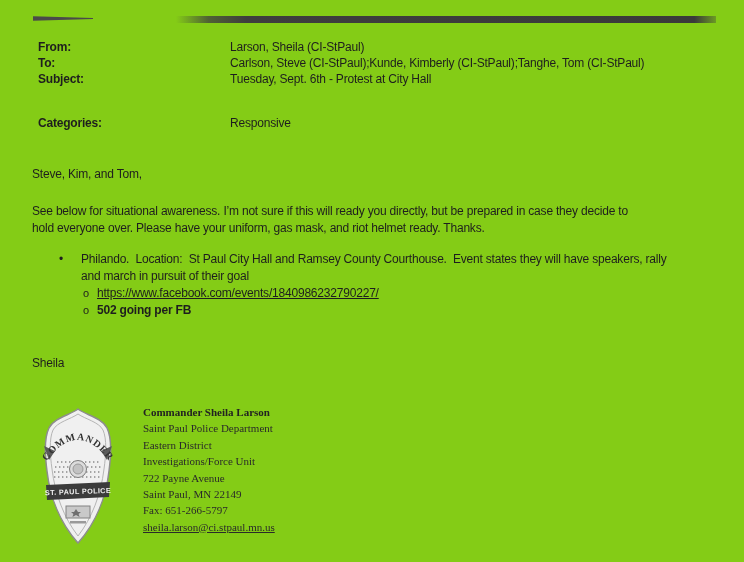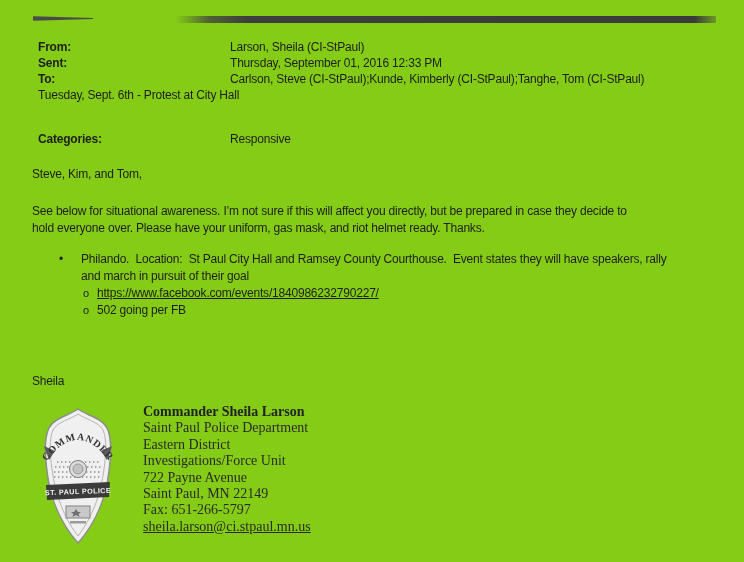--- a/index.html
+++ b/index.html
@@ -37,68 +37,65 @@
   .greeting  { position: absolute; left: 32px; top: 166px; line-height: 17px; }
   .paragraph { position: absolute; left: 32px; top: 203px; line-height: 17px; width: 700px; }
   .pline, .bline { white-space: pre-wrap; }
 
   .bullet-block { position: absolute; left: 59px; top: 251px; line-height: 17px; width: 670px; }
   .bullet-row { display: flex; }
   .bullet-glyph { flex: 0 0 22px; }
   .sub-row { display: flex; margin-left: 24px; }
   .sub-glyph { flex: 0 0 14px; font-size: 11px; }
   .fb-link { color: #1e1e1e; text-decoration: underline; }
-  .attendance { font-weight: normal; }
+  .attendance { font-weight: bold; }
 
-  .signoff { position: absolute; left: 32px; top: 373px; line-height: 17px; }
+  .signoff { position: absolute; left: 32px; top: 355px; line-height: 17px; }
 
   
   .badge-wrap { position: absolute; left: 40px; top: 406px; width: 76px; height: 140px; }
   .sig-block {
     position: absolute; left: 143px; top: 404px;
     font-family: "Liberation Serif", "DejaVu Serif", serif;
-    font-size: 14px; line-height: 16.4px; color: #2a2a2a;
+    font-size: 11px; line-height: 16.4px; color: #2a2a2a;
   }
   .sig-name { font-weight: bold; color: #222; }
   .sig-email { color: #2a2a2a; text-decoration: underline; }
 </style>
 </head>
 <body>
 
 <div class="page">
 
   <div class="scan-short"></div>
   <div class="scan-bar"></div>
 
   <div class="header bodytext">
     <div class="hrow">
       <span class="lbl">From:</span>
       <span class="val">Larson, Sheila (CI-StPaul)</span>
     </div>
     <div class="hrow">
-      <span class="lbl">Sent:</span>
-      <span class="val">Thursday, September 01, 2016 12:33 PM</span>
-    </div>
-    <div class="hrow">
       <span class="lbl">To:</span>
       <span class="val">Carlson, Steve (CI-StPaul);Kunde, Kimberly (CI-StPaul);Tanghe, Tom (CI-StPaul)</span>
     </div>
     <div class="hrow">
+      <span class="lbl">Subject:</span>
       <span class="val">Tuesday, Sept. 6th - Protest at City Hall</span>
     </div>
     <div class="hrow categories">
       <span class="lbl">Categories:</span>
       <span class="val">Responsive</span>
     </div>
   </div>
 
   <div class="greeting bodytext">Steve, Kim, and Tom,</div>
 
   <div class="paragraph bodytext">
-    <div class="pline">See below for situational awareness. I’m not sure if this will affect you directly, but be prepared in case they decide to</div>
+    <div class="pline">See below for situational awareness. I’m not sure if this will ready you directly, but be prepared in case they decide to</div>
     <div class="pline">hold everyone over. Please have your uniform, gas mask, and riot helmet ready. Thanks.</div>
   </div>
 
   <div class="bullet-block bodytext">
     <div class="bullet-row">
       <span class="bullet-glyph">•</span>
       <div>
         <div class="bline">Philando.  Location:  St Paul City Hall and Ramsey County Courthouse.  Event states they will have speakers, rally</div>
         <div class="bline">and march in pursuit of their goal</div>
       </div>

